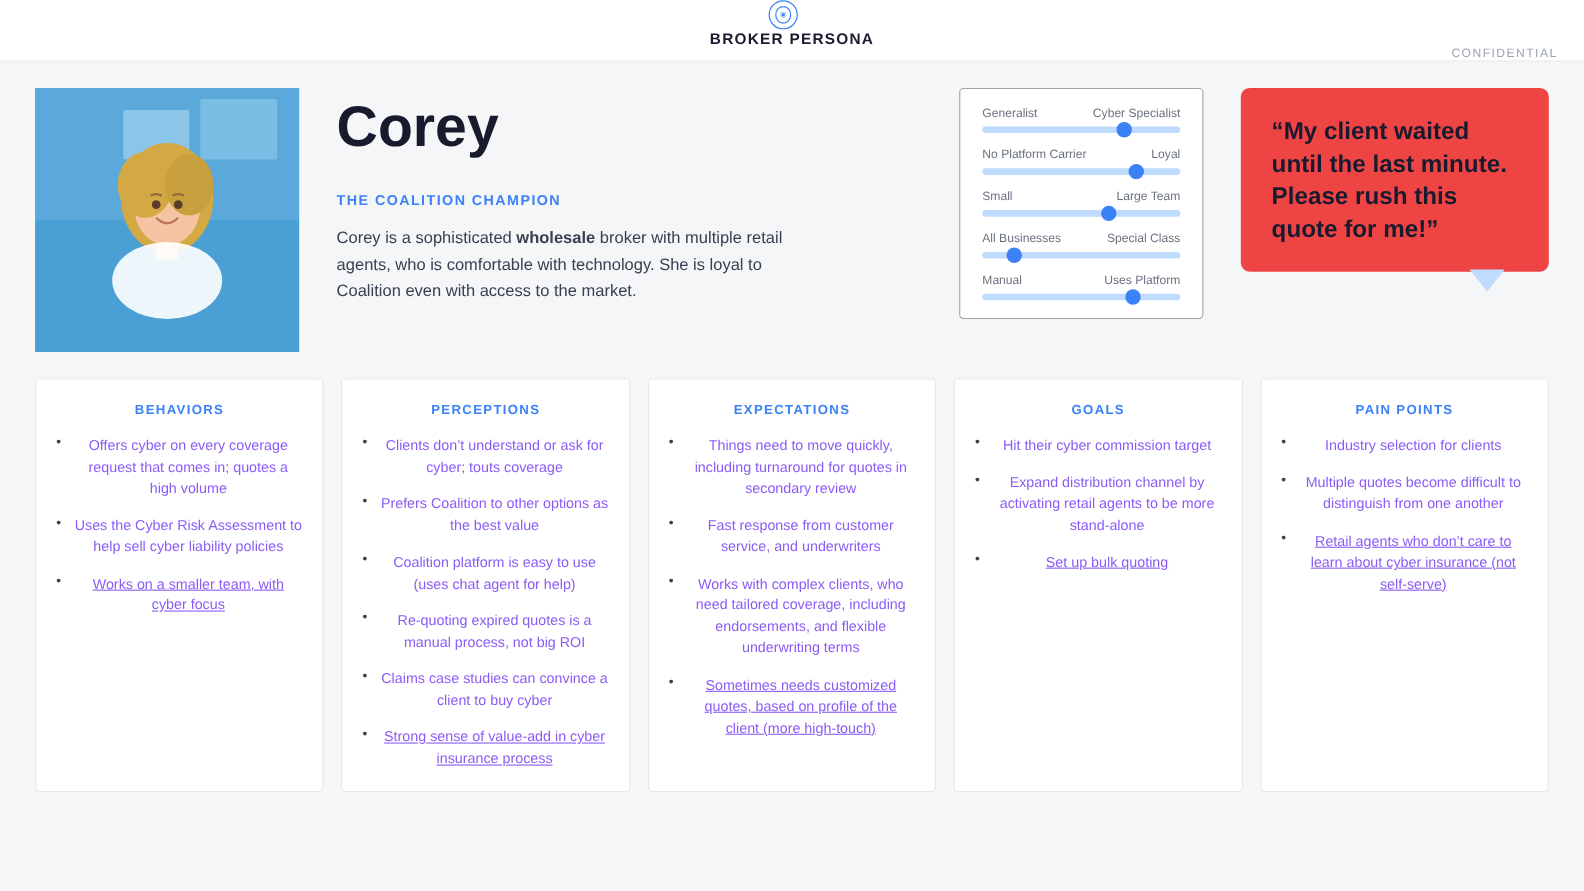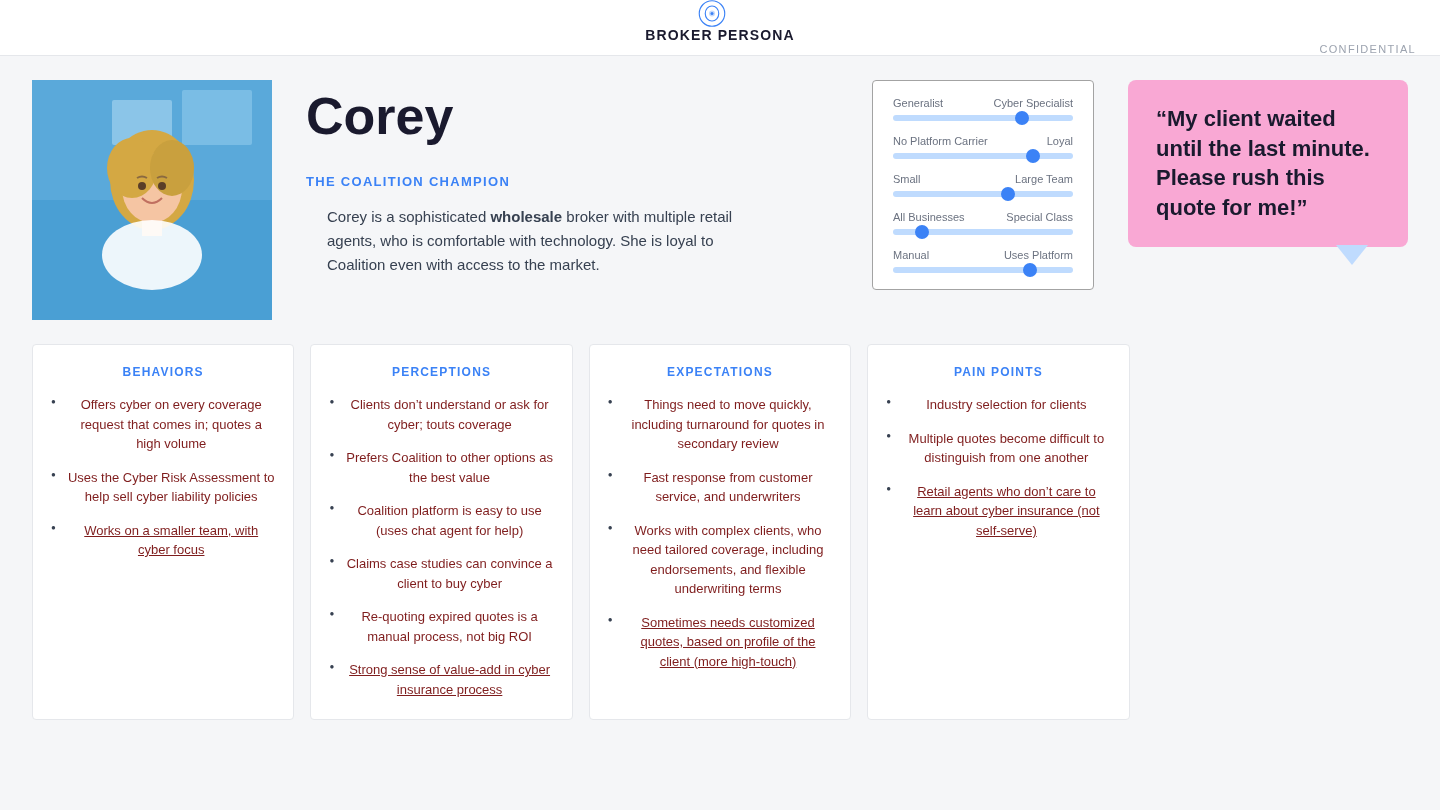--- a/index.html
+++ b/index.html
@@ -81,21 +81,20 @@
       color: #3b82f6;
       letter-spacing: 0.1em;
       margin-bottom: 16px;
       margin-top: 29px;
     }
     .persona-description {
       font-size: 15px;
       color: #374151;
       line-height: 1.6;
       max-width: 440px;
-      margin-left: 21px;
     }
     .persona-description strong {
       font-weight: 700;
     }
 
     
     .sliders-section {
       width: 222px;
       flex-shrink: 0;
       background: white;
@@ -127,21 +126,21 @@
       border-radius: 50%;
       position: absolute;
       top: 50%;
       transform: translateY(-50%);
     }
 
     
     .quote-bubble {
       width: 280px;
       flex-shrink: 0;
-      background: #f9a8d4;
+      background: #ef4444;
       border-radius: 8px;
       padding: 24px 28px;
       position: relative;
       margin-top: 0;
     }
     .quote-bubble::after {
       content: '';
       position: absolute;
       bottom: -18px;
       right: 40px;
@@ -178,21 +177,21 @@
       letter-spacing: 0.1em;
       color: #3b82f6;
       margin-bottom: 16px;
     }
     .card ul {
       list-style: none;
       padding: 0;
     }
     .card ul li {
       font-size: 13px;
-      color: #7f1d1d;
+      color: #8b5cf6;
       line-height: 1.5;
       margin-bottom: 14px;
       padding-left: 16px;
       position: relative;
     }
     .card ul li::before {
       content: '●';
       position: absolute;
       left: 0;
       top: 0;
@@ -329,36 +328,44 @@
         <li>Works on a smaller team, with cyber focus</li>
       </ul>
     </div>
 
     <div class="card">
       <p class="card-title">PERCEPTIONS</p>
       <ul>
         <li>Clients don’t understand or ask for cyber; touts coverage</li>
         <li>Prefers Coalition to other options as the best value</li>
         <li>Coalition platform is easy to use (uses chat agent for help)</li>
+        <li>Re-quoting expired quotes is a manual process, not big ROI</li>
         <li>Claims case studies can convince a client to buy cyber</li>
-        <li>Re-quoting expired quotes is a manual process, not big ROI</li>
         <li>Strong sense of value-add in cyber insurance process</li>
       </ul>
     </div>
 
     <div class="card">
       <p class="card-title">EXPECTATIONS</p>
       <ul>
         <li>Things need to move quickly, including turnaround for quotes in secondary review</li>
         <li>Fast response from customer service, and underwriters</li>
         <li>Works with complex clients, who need tailored coverage, including endorsements, and flexible underwriting terms</li>
         <li>Sometimes needs customized quotes, based on profile of the client (more high-touch)</li>
       </ul>
     </div>
 
+    <div class="card">
+      <p class="card-title">GOALS</p>
+      <ul>
+        <li>Hit their cyber commission target</li>
+        <li>Expand distribution channel by activating retail agents to be more stand-alone</li>
+        <li>Set up bulk quoting</li>
+      </ul>
+    </div>
 
     <div class="card">
       <p class="card-title">PAIN POINTS</p>
       <ul>
         <li>Industry selection for clients</li>
         <li>Multiple quotes become difficult to distinguish from one another</li>
         <li>Retail agents who don’t care to learn about cyber insurance (not self-serve)</li>
       </ul>
     </div>
 

